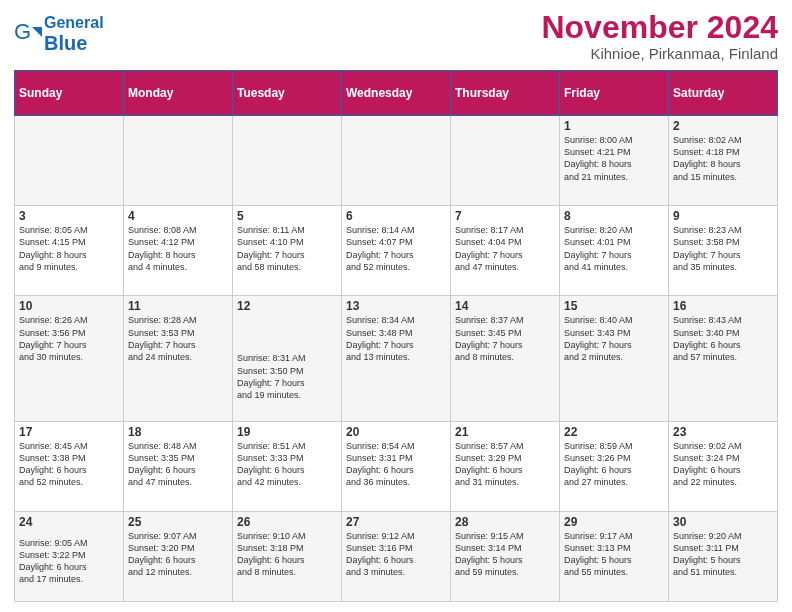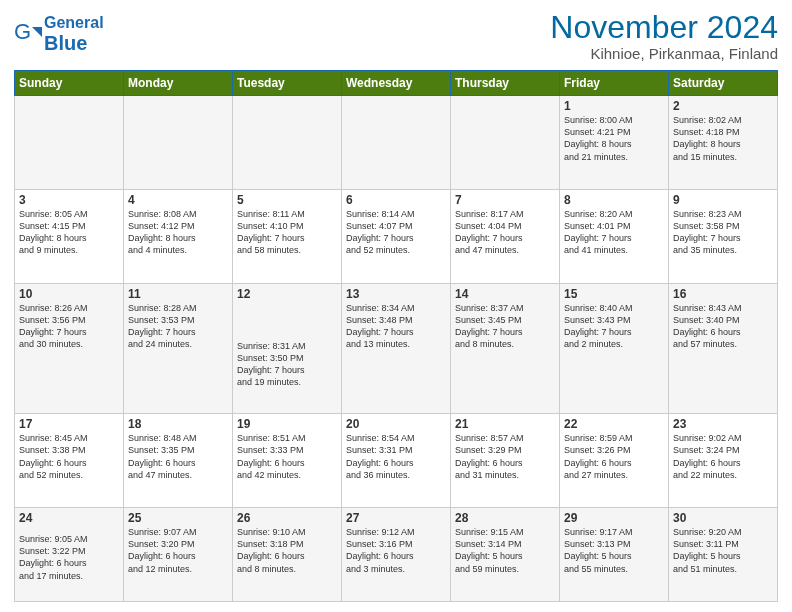--- a/index.html
+++ b/index.html
@@ -32,41 +32,41 @@
       width: 28px;
       height: 28px;
       margin-right: 2px;
       margin-top: -2px;
     }
     .title-block {
       text-align: right;
     }
     .title-block h1 {
       font-size: 32px;
-      font-weight: normal;
-      color: #0369a1;
+      font-weight: bold;
+      color: #be185d;
       line-height: 1.1;
     }
     .title-block h2 {
       font-size: 15px;
       font-weight: normal;
       color: #555;
     }
     .calendar {
       flex: 1;
       border-collapse: collapse;
       width: 100%;
       table-layout: fixed;
     }
     .calendar thead tr th {
-      background: #4d7c0f;
+      background: #be185d;
       color: #fff;
       font-size: 12px;
       font-weight: bold;
-      padding: 5px 4px;
+      padding: 15px 4px;
       text-align: left;
       border: 1px solid #1a6ab1;
     }
     .calendar tbody tr td {
       border: 1px solid #ccc;
       vertical-align: top;
       padding: 3px 4px;
       font-size: 9.5px;
       color: #333;
       height: 78px;

